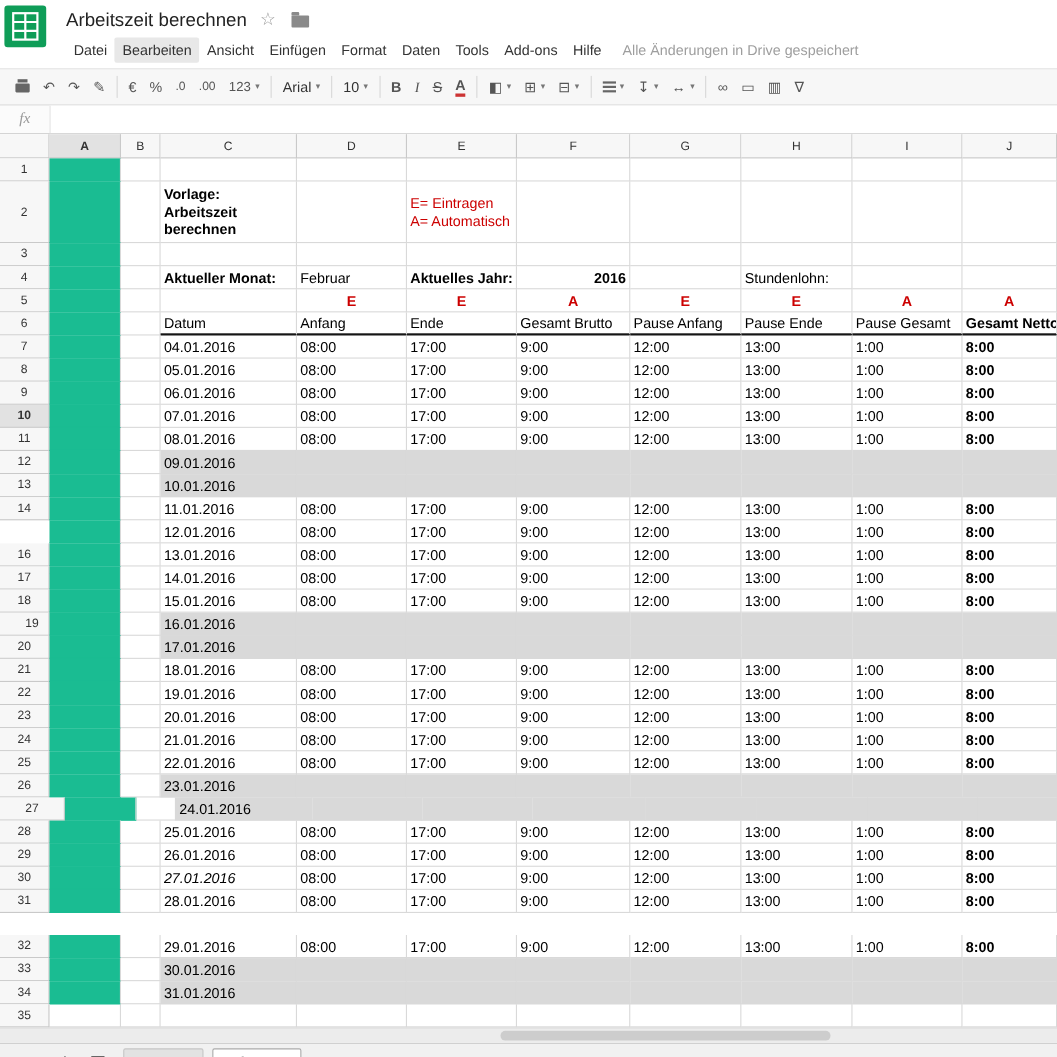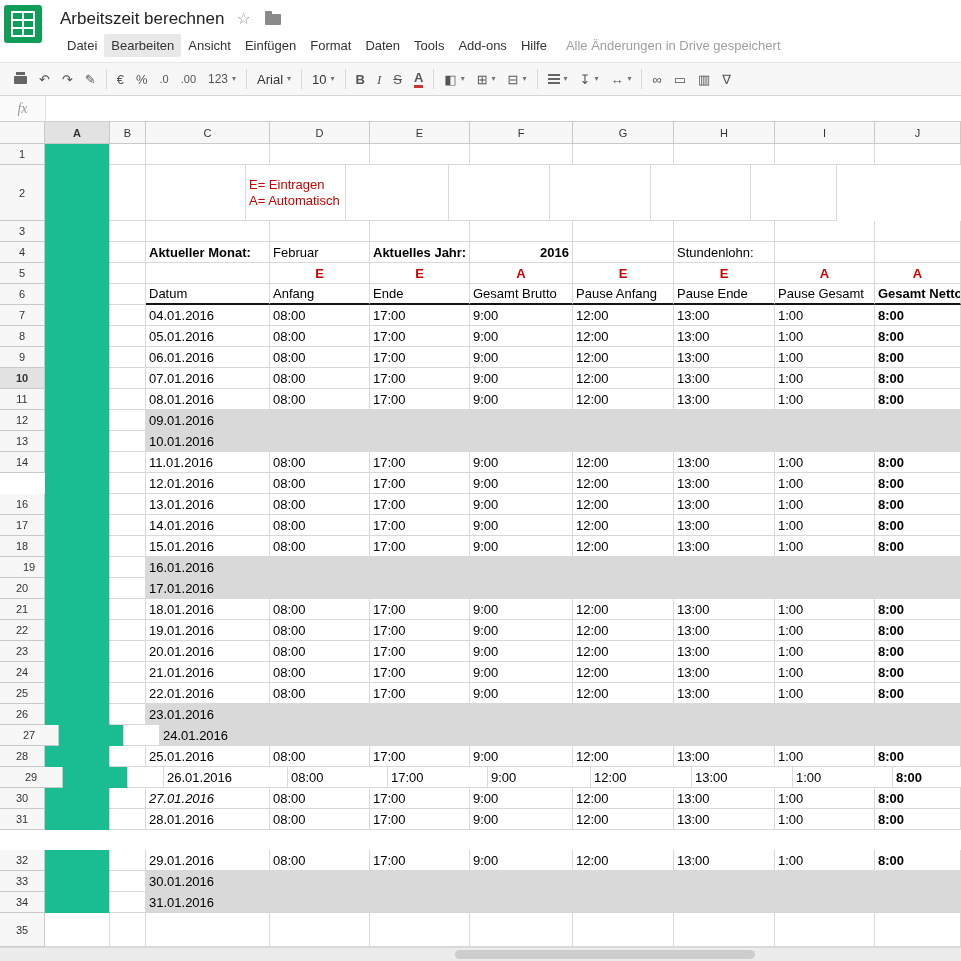--- a/index.html
+++ b/index.html
@@ -231,20 +231,21 @@
       <div class="g-cell" data-name="cell-F1" style="width: 103px;"></div>
       <div class="g-cell" data-name="cell-G1" style="width: 101px;"></div>
       <div class="g-cell" data-name="cell-H1" style="width: 101px;"></div>
       <div class="g-cell" data-name="cell-I1" style="width: 100px;"></div>
       <div class="g-cell" data-name="cell-J1" style="width: 86px;"></div>
     </div>
     <div class="g-row" data-name="grid-row" style="height: 56px;">
       <div class="g-cell g-gut" data-name="row-header-2" style="width: 45px;">2</div>
       <div class="g-cell green" data-name="cell-A2" style="width: 65px;"></div>
       <div class="g-cell" data-name="cell-B2" style="width: 36px;"></div>
+      <div class="g-cell b wrap" data-name="cell-C2" style="width: 124px;">Vorlage: Arbeitszeit berechnen</div>
       <div class="g-cell" data-name="cell-D2" style="width: 100px;"></div>
       <div class="g-cell red wrap pre" data-name="cell-E2" style="width: 100px;">E= Eintragen
 A= Automatisch</div>
       <div class="g-cell" data-name="cell-F2" style="width: 103px;"></div>
       <div class="g-cell" data-name="cell-G2" style="width: 101px;"></div>
       <div class="g-cell" data-name="cell-H2" style="width: 101px;"></div>
       <div class="g-cell" data-name="cell-I2" style="width: 100px;"></div>
       <div class="g-cell" data-name="cell-J2" style="width: 86px;"></div>
     </div>
     <div class="g-row" data-name="grid-row" style="height: 21px;">
@@ -579,21 +580,21 @@
       <div class="g-cell" data-name="cell-C28" style="width: 124px;">25.01.2016</div>
       <div class="g-cell" data-name="cell-D28" style="width: 100px;">08:00</div>
       <div class="g-cell" data-name="cell-E28" style="width: 100px;">17:00</div>
       <div class="g-cell" data-name="cell-F28" style="width: 103px;">9:00</div>
       <div class="g-cell" data-name="cell-G28" style="width: 101px;">12:00</div>
       <div class="g-cell" data-name="cell-H28" style="width: 101px;">13:00</div>
       <div class="g-cell" data-name="cell-I28" style="width: 100px;">1:00</div>
       <div class="g-cell b" data-name="cell-J28" style="width: 86px;">8:00</div>
     </div>
     <div class="g-row" data-name="grid-row" style="height: 21px;">
-      <div class="g-cell g-gut" data-name="row-header-29" style="width: 63px; text-align: center;">29</div>
+      <div class="g-cell g-gut" data-name="row-header-29" style="width: 45px; text-align: center;">29</div>
       <div class="g-cell green" data-name="cell-A29" style="width: 65px;"></div>
       <div class="g-cell" data-name="cell-B29" style="width: 36px;"></div>
       <div class="g-cell" data-name="cell-C29" style="width: 124px;">26.01.2016</div>
       <div class="g-cell" data-name="cell-D29" style="width: 100px;">08:00</div>
       <div class="g-cell" data-name="cell-E29" style="width: 100px;">17:00</div>
       <div class="g-cell" data-name="cell-F29" style="width: 103px;">9:00</div>
       <div class="g-cell" data-name="cell-G29" style="width: 101px;">12:00</div>
       <div class="g-cell" data-name="cell-H29" style="width: 101px;">13:00</div>
       <div class="g-cell" data-name="cell-I29" style="width: 100px;">1:00</div>
       <div class="g-cell b" data-name="cell-J29" style="width: 86px;">8:00</div>
@@ -656,21 +657,21 @@
       <div class="g-cell" data-name="cell-B34" style="width: 36px;"></div>
       <div class="g-cell wk" data-name="cell-C34" style="width: 124px;">31.01.2016</div>
       <div class="g-cell wk" data-name="cell-D34" style="width: 100px;"></div>
       <div class="g-cell wk" data-name="cell-E34" style="width: 100px;"></div>
       <div class="g-cell wk" data-name="cell-F34" style="width: 103px;"></div>
       <div class="g-cell wk" data-name="cell-G34" style="width: 101px;"></div>
       <div class="g-cell wk" data-name="cell-H34" style="width: 101px;"></div>
       <div class="g-cell wk" data-name="cell-I34" style="width: 100px;"></div>
       <div class="g-cell wk" data-name="cell-J34" style="width: 86px;"></div>
     </div>
-    <div class="g-row" data-name="grid-row" style="height: 34px;">
+    <div class="g-row" data-name="grid-row" style="height: 21px;">
       <div class="g-cell g-gut" data-name="row-header-35" style="width: 45px;">35</div>
       <div class="g-cell" data-name="cell-A35" style="width: 65px;"></div>
       <div class="g-cell" data-name="cell-B35" style="width: 36px;"></div>
       <div class="g-cell" data-name="cell-C35" style="width: 124px;"></div>
       <div class="g-cell" data-name="cell-D35" style="width: 100px;"></div>
       <div class="g-cell" data-name="cell-E35" style="width: 100px;"></div>
       <div class="g-cell" data-name="cell-F35" style="width: 103px;"></div>
       <div class="g-cell" data-name="cell-G35" style="width: 101px;"></div>
       <div class="g-cell" data-name="cell-H35" style="width: 101px;"></div>
       <div class="g-cell" data-name="cell-I35" style="width: 100px;"></div>

